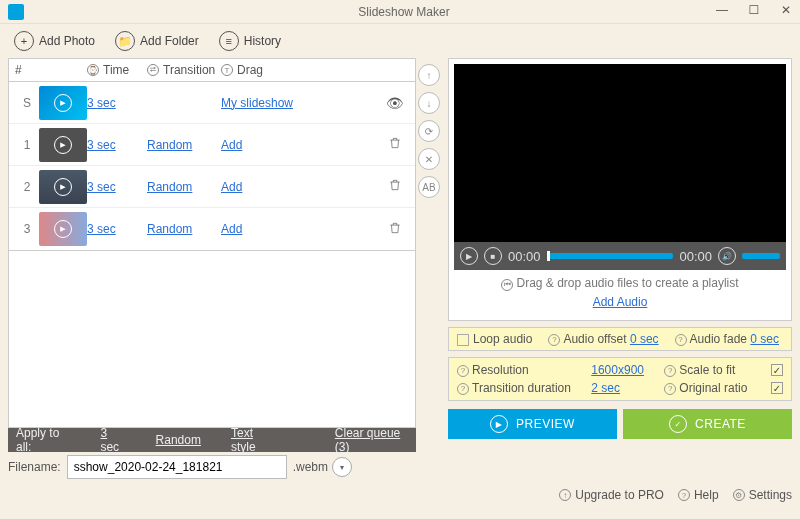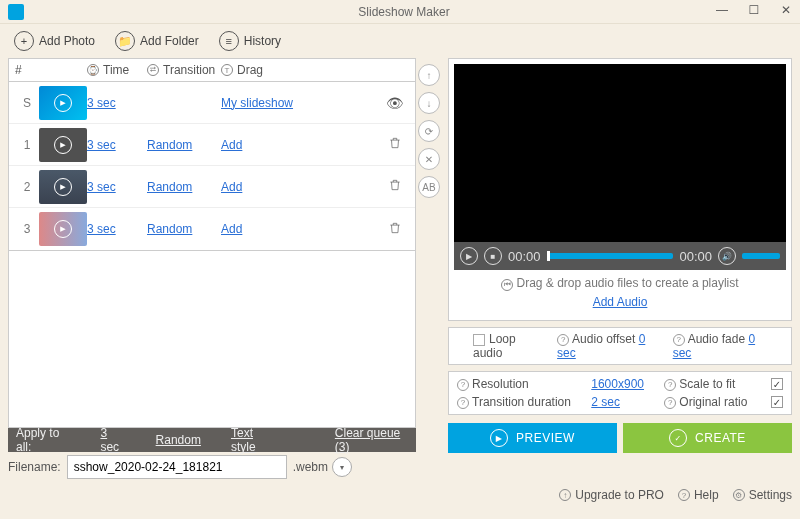--- a/index.html
+++ b/index.html
@@ -46,23 +46,23 @@
   .preview-box { background: #fff; border: 1px solid #ccc; padding: 5px; }
   .video { width: 100%; height: 178px; background: #000; }
   .play-controls { height: 28px; background: #555; display: flex; align-items: center; padding: 0 6px; gap: 6px; color: #ddd; }
   .pc-btn { width: 18px; height: 18px; border: 1.5px solid #ddd; border-radius: 50%; display: flex; align-items: center; justify-content: center; font-size: 8px; cursor: pointer; }
   .pc-time { font-size: 13px; }
   .seek { flex: 1; height: 6px; background: #00a3e0; border-radius: 2px; position: relative; }
   .seek::before { content: ''; position: absolute; left: 0; top: -2px; width: 3px; height: 10px; background: #fff; }
   .vol { width: 38px; height: 6px; background: #00a3e0; border-radius: 2px; }
   .audio-drop { text-align: center; padding: 6px 0 4px; color: #777; font-size: 11px; }
   .audio-add { text-align: center; padding-bottom: 6px; }
-  .audio-opts { background: #ffffff; border: 1px solid #ccc; padding: 4px 24px; display: flex; align-items: center; gap: 16px; color: #555; font-size: 11px; }
+  .audio-opts { background: #fef9c3; border: 1px solid #ccc; padding: 4px 8px; display: flex; align-items: center; gap: 16px; color: #555; font-size: 11px; }
   .checkbox { width: 12px; height: 12px; border: 1px solid #aaa; display: inline-block; vertical-align: middle; margin-right: 4px; }
-  .res-box { background: #ffffff; border: 1px solid #ccc; padding: 5px 8px; display: grid; grid-template-columns: auto auto auto auto; gap: 4px 17px; align-items: center; color: #555; font-size: 11px; }
+  .res-box { background: #fef9c3; border: 1px solid #ccc; padding: 5px 8px; display: grid; grid-template-columns: auto auto auto auto; gap: 4px 17px; align-items: center; color: #555; font-size: 11px; }
   .check-on { width: 12px; height: 12px; border: 1px solid #999; display: inline-flex; align-items: center; justify-content: center; font-size: 10px; color: #444; justify-self: end; }
   .qcirc { width: 12px; height: 12px; border: 1px solid #999; border-radius: 50%; display: inline-flex; align-items: center; justify-content: center; font-size: 8px; margin-right: 3px; vertical-align: middle; color: #888; }
   .action-btns { display: flex; gap: 6px; margin-top: 2px; }
   .big-btn { flex: 1; height: 30px; display: flex; align-items: center; justify-content: center; gap: 8px; color: #fff; cursor: pointer; font-size: 12px; letter-spacing: 0.5px; }
   .preview-btn { background: #00a3e0; }
   .create-btn { background: #8bc540; }
   .big-btn .ic { width: 18px; height: 18px; border: 1.5px solid #fff; border-radius: 50%; display: flex; align-items: center; justify-content: center; font-size: 8px; }
   .bottom { height: 30px; display: flex; align-items: center; padding: 0 8px; }
   .filename-area { display: flex; align-items: center; gap: 6px; color: #555; }
   .fn-input { width: 220px; height: 22px; border: 1px solid #bbb; background: #fff; padding: 11px 6px; }

